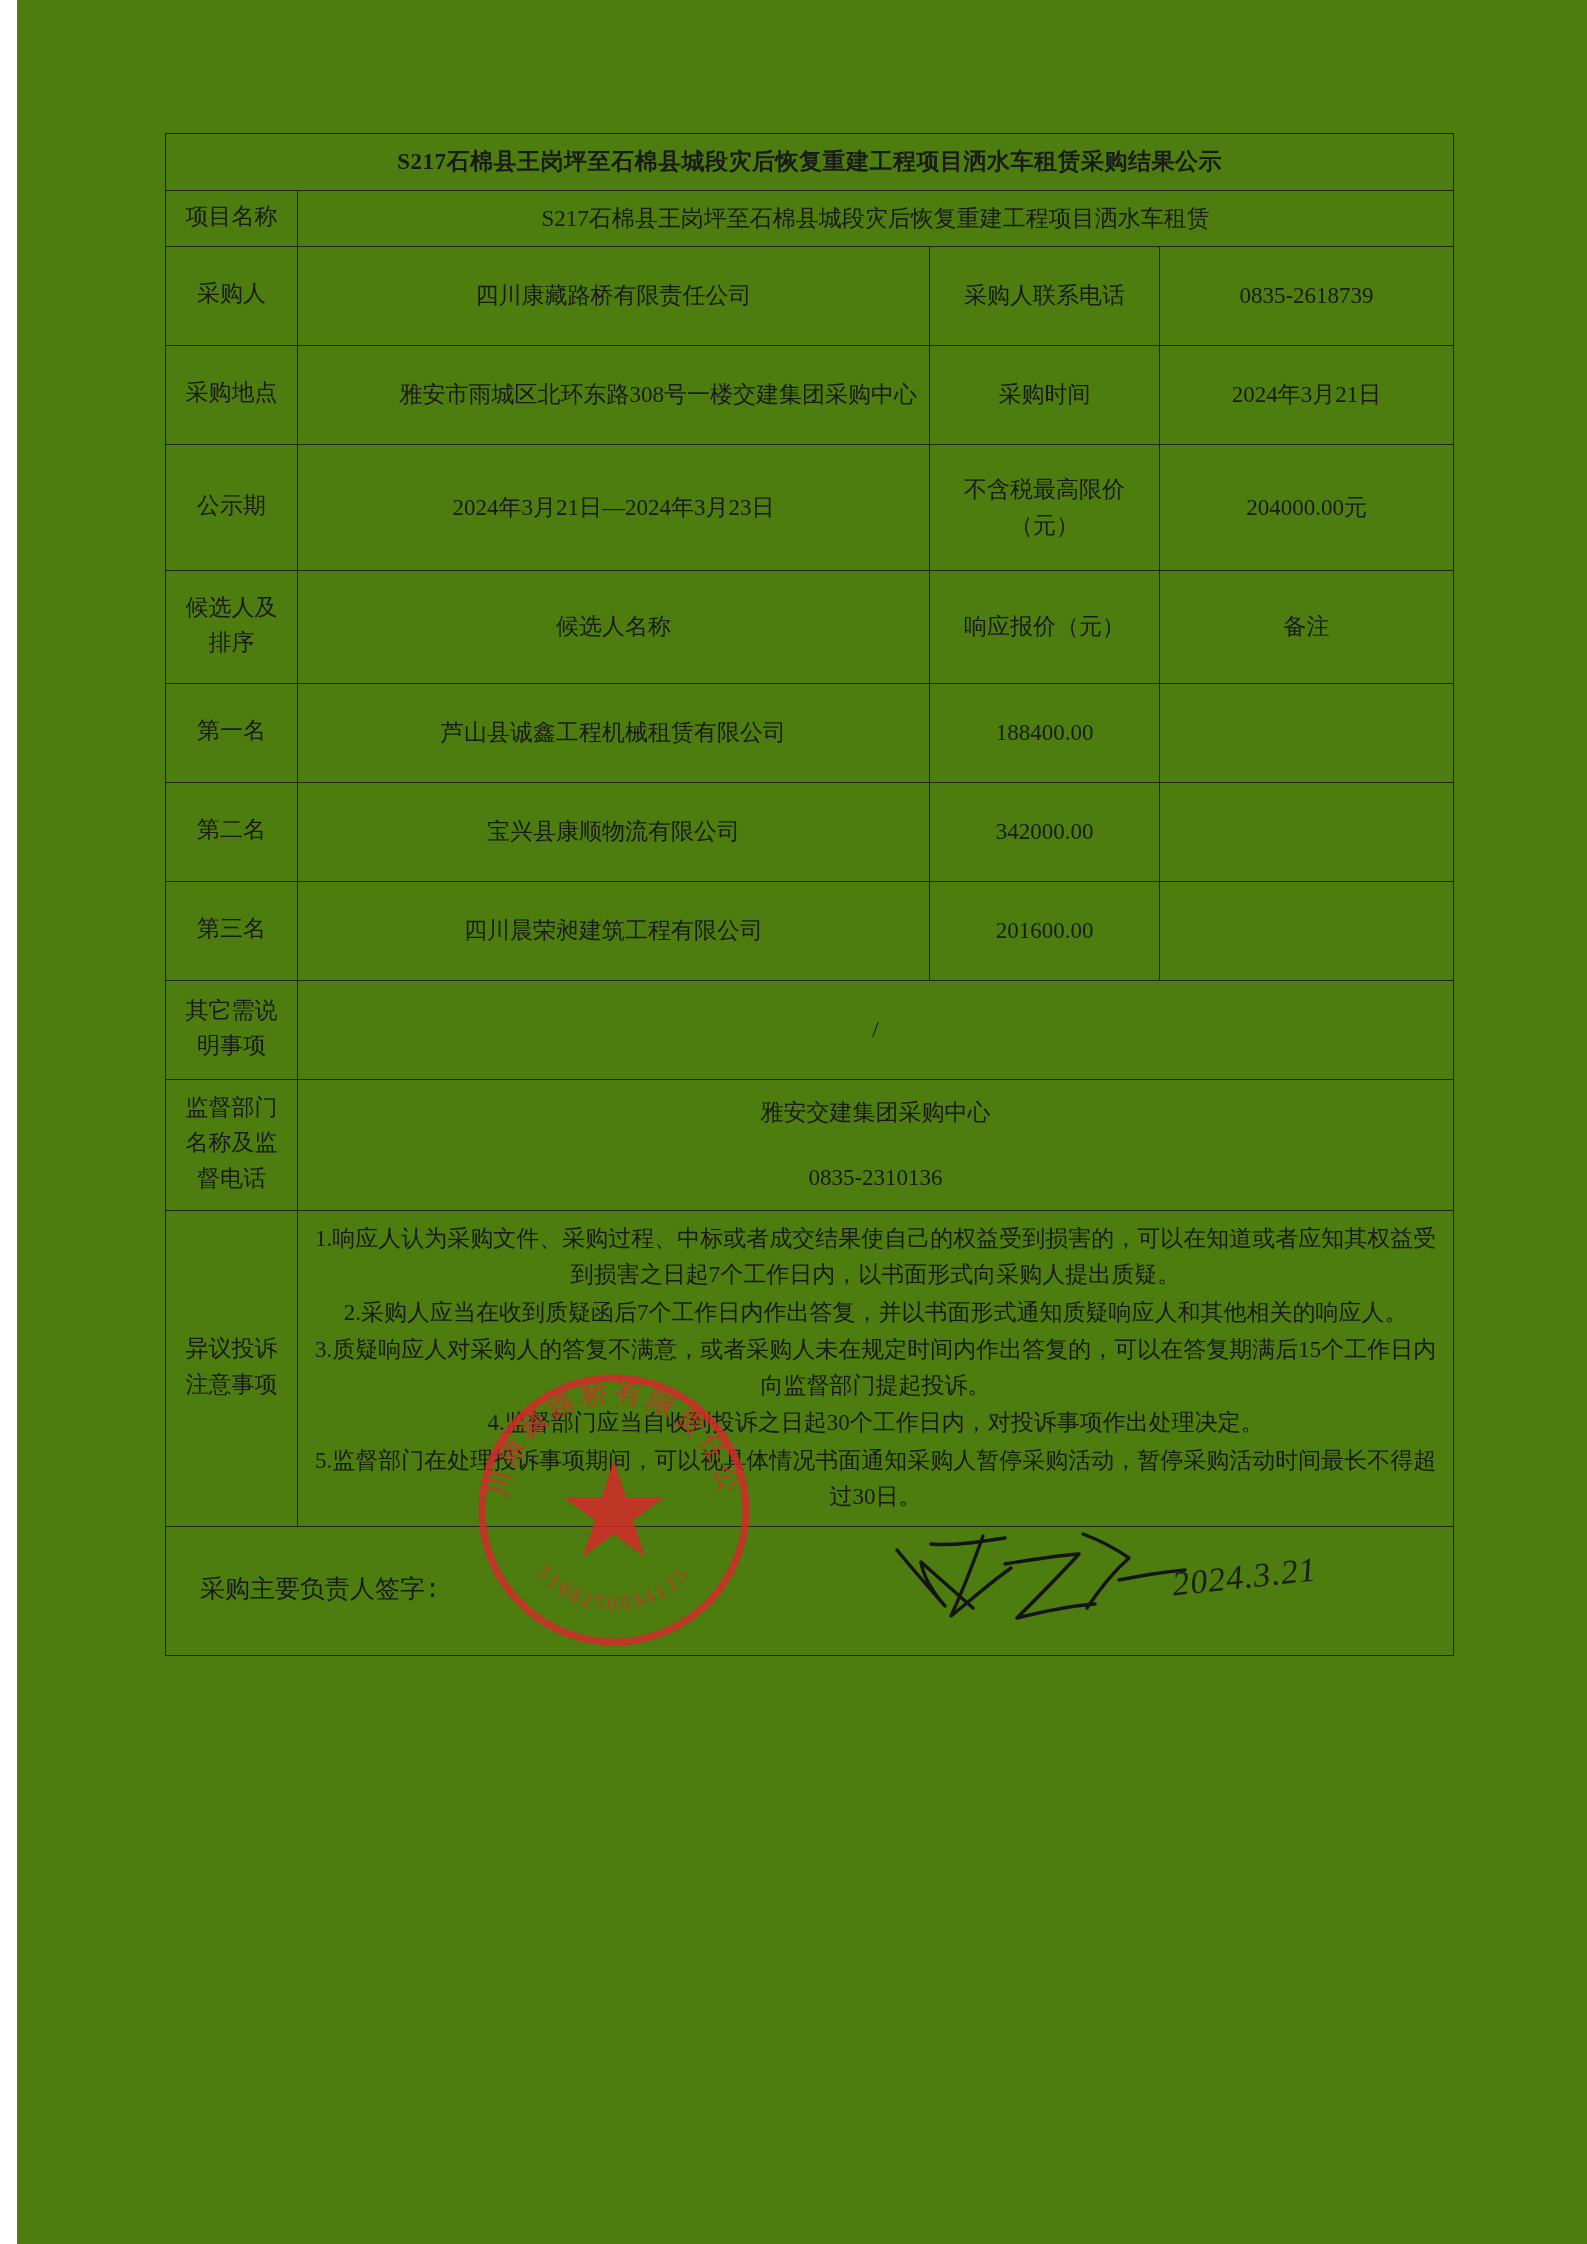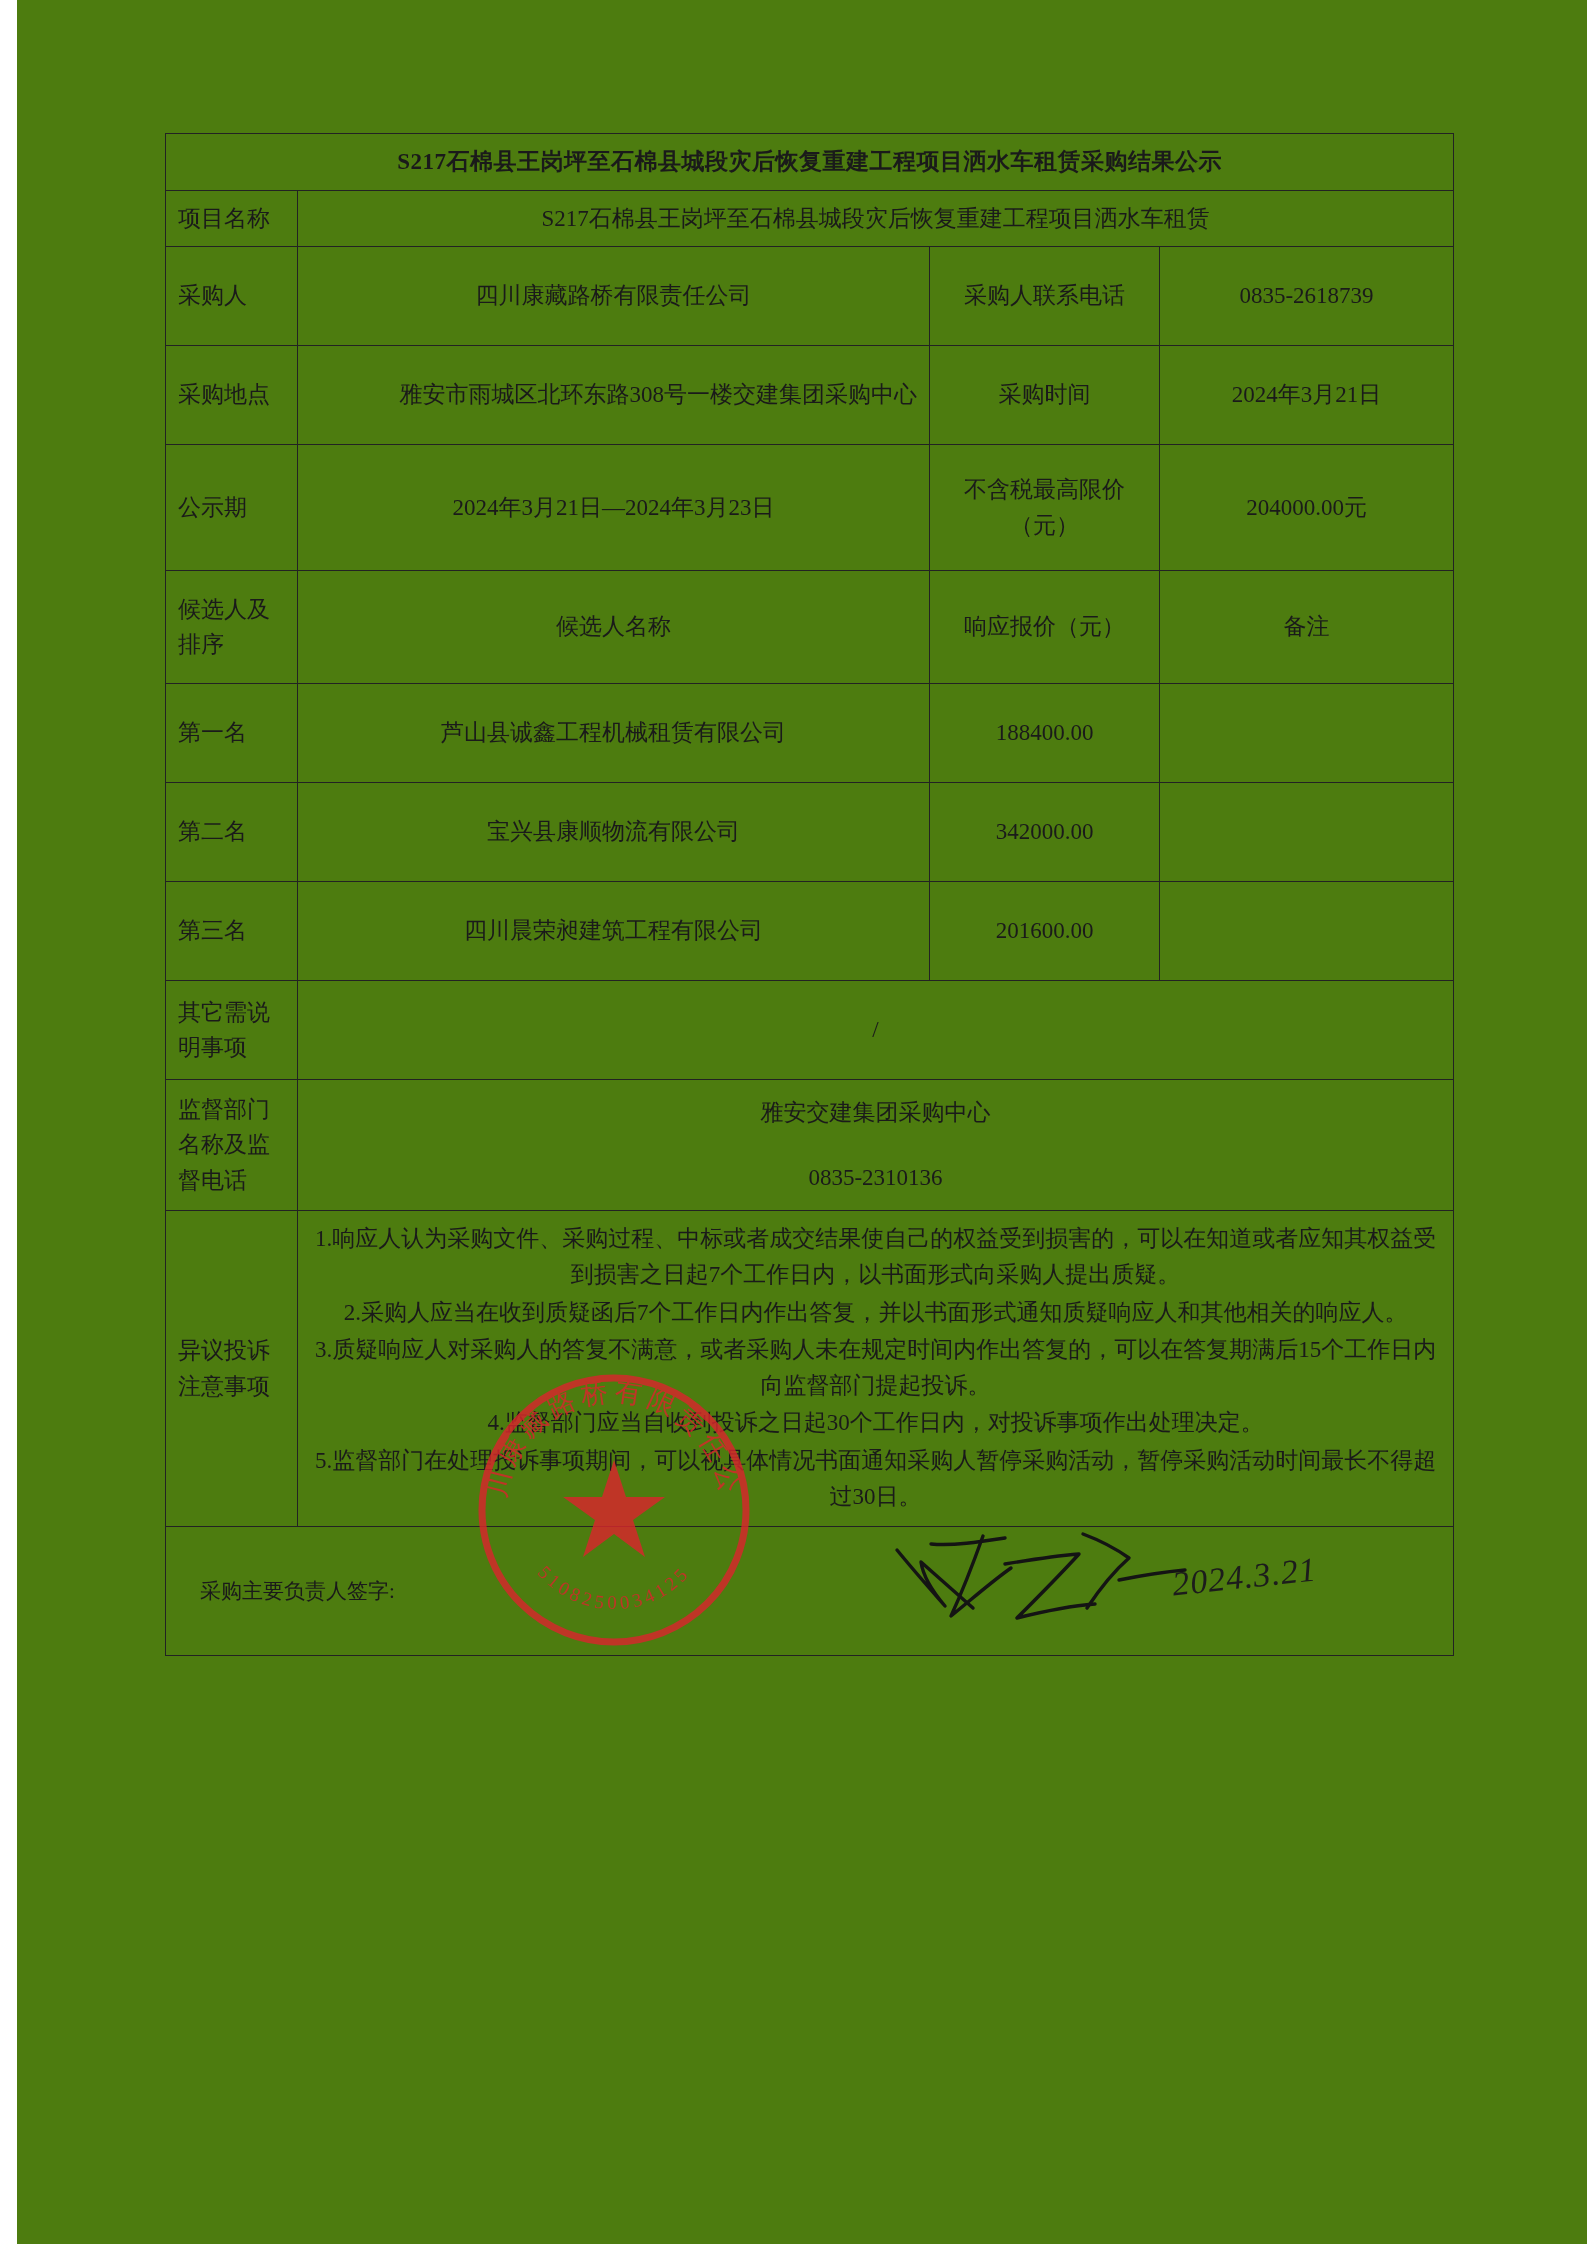--- a/index.html
+++ b/index.html
@@ -40,40 +40,43 @@
   }
   .title-cell {
     text-align: center;
     font-size: 31px;
     font-weight: bold;
     line-height: 1.5;
     padding: 18px 30px 20px 30px;
     letter-spacing: 0.5px;
   }
   .lbl {
+    text-align: center;
     width: 132px;
+    font-family: Liberation Mono, monospace;
   }
   .ctr { text-align: center; }
   .lft { text-align: right; }
   .tall { height: 78px; }
   .notes-cell {
     font-size: 24px;
     line-height: 1.72;
     text-align: center;
     padding: 16px 18px 18px 20px;
   }
   .notes-cell p {
     margin: 0 0 2px 0;
     text-indent: 0;
   }
   .sign-row td {
     height: 108px;
-    font-size: 21px;
+    font-size: 25px;
     padding-left: 34px;
     vertical-align: middle;
+    font-family: Liberation Mono, monospace;
   }
   
   .stamp {
     position: absolute;
     left: 452px;
     top: 1365px;
     width: 290px;
     height: 290px;
     pointer-events: none;
   }

